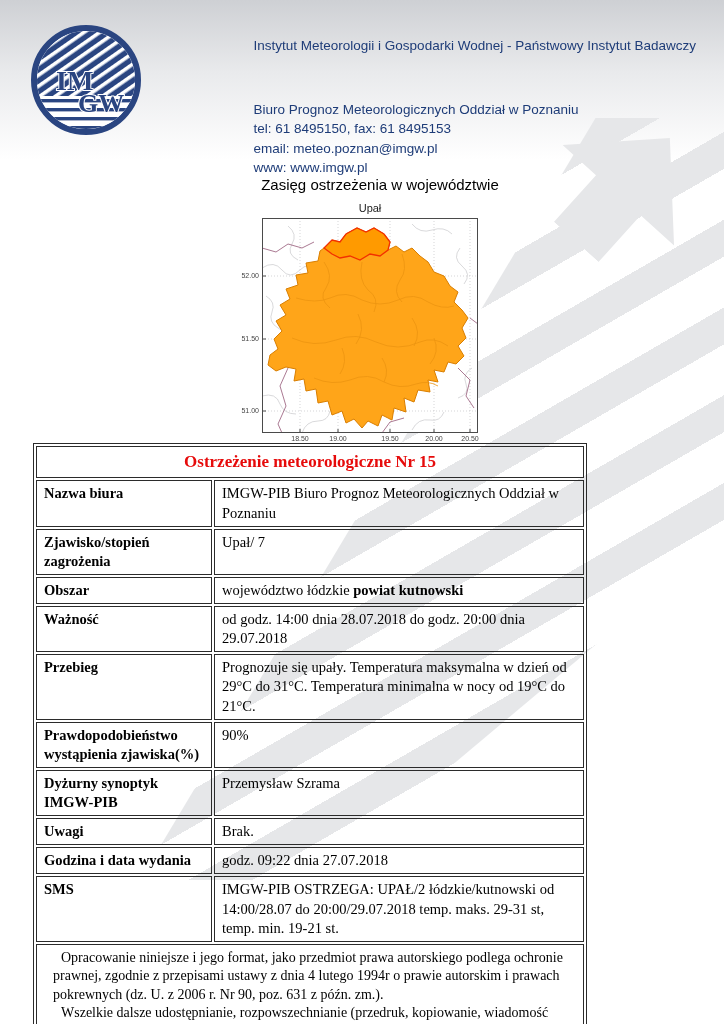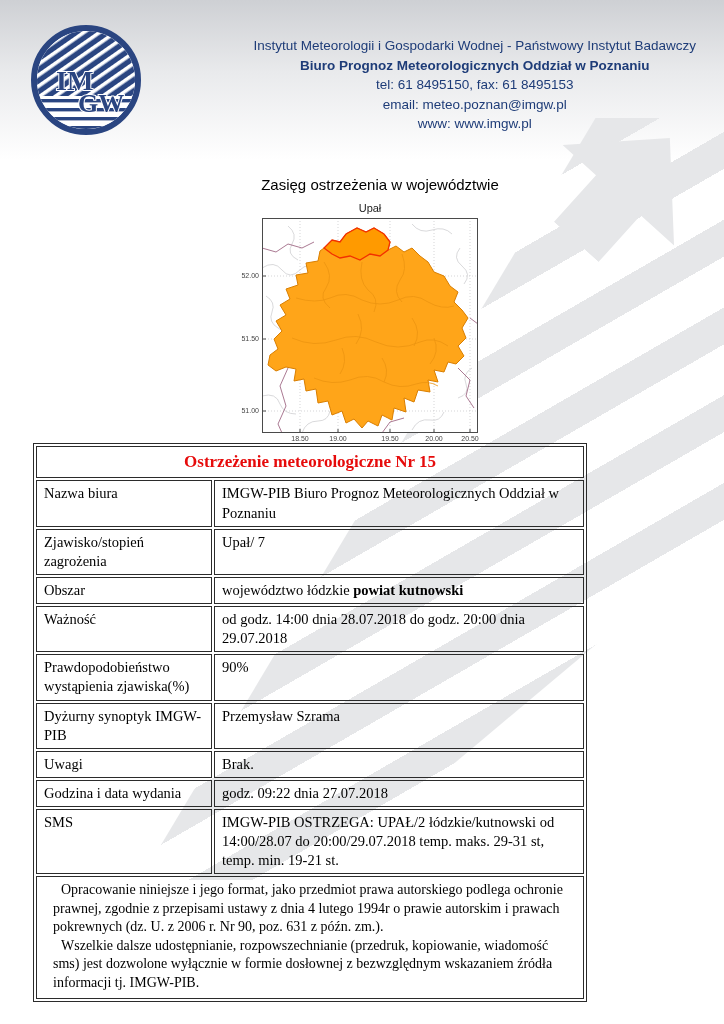--- a/index.html
+++ b/index.html
@@ -12,23 +12,23 @@
   .top-shade { position:absolute; left:0; top:0; width:724px; height:160px;
     background:linear-gradient(#ced0d4 0%, #e9eaec 45%, #ffffff 100%); }
   .wm-stripes { position:absolute; left:140px; top:118px; width:584px; height:762px;
     background:repeating-linear-gradient(150deg, #e6e7e9 0 32px, rgba(255,255,255,0) 32px 76px);
     clip-path:polygon(0 100%, 78% 0, 100% 0, 100% 55%, 30% 100%); }
   .wm-arrowhead { position:absolute; left:548px; top:120px; width:150px; height:140px;
     background:#e6e7e9; transform:rotate(42deg);
     clip-path:polygon(50% 0, 100% 55%, 70% 55%, 70% 100%, 30% 100%, 30% 55%, 0 55%); }
   
   .logo { position:absolute; left:30px; top:24px; }
-  .contact { position:absolute; right:28px; top:36px; text-align:center;
+  .contact { position:absolute; right:28px; top:36px; text-align:left;
     color:#1e3c78; font-size:13.5px; line-height:19.5px; }
-  .contact .bold { font-weight:bold; }
+  .contact .bold { font-weight:normal;margin-top:44px; }
   
   .section-title { position:absolute; left:0; top:176px; width:760px; text-align:center;
     font-size:15px; color:#000; }
   
   .map-wrap { position:absolute; left:236px; top:202px; width:260px; height:255px;text-decoration:underline; }
   .map-title { position:absolute; left:26px; top:0; width:216px; text-align:center;
     font-size:11px; color:#222; }
   .map-svg { position:absolute; left:26px; top:16px; }
   .ytick { position:absolute; left:0; width:23px; text-align:right;
     font-size:7px; color:#444; }
@@ -36,21 +36,21 @@
     font-size:7px; color:#444; top:233px; }
   
   .tbl { position:absolute; left:33px; top:443px; width:554px;
     border:1px solid #2b2b2b; border-collapse:separate; border-spacing:2px;
     font-family:"Liberation Serif", serif; font-size:14.5px; color:#000;
     background:transparent; }
   .tbl td { border:1px solid #2b2b2b; padding:3px 7px; vertical-align:top;
     line-height:1.32; background:transparent; }
   .tbl td.title-cell { text-align:center; font-weight:bold; font-size:17px;
     color:#e60b0b; padding:4px; }
-  .tbl td.lbl { width:160px; font-weight:normal;margin-left:20px; }
+  .tbl td.lbl { width:160px; font-weight:bold;margin-left:20px; }
   .tbl td.legal-cell { font-size:14px; padding:4px 8px 6px 16px; }
   .legal-cell p { margin:0; text-indent:8px; }
 </style>
 </head>
 <body>
 
 <div class="top-shade"></div>
 <div class="wm-stripes"></div>
 <div class="wm-arrowhead"></div>
 
@@ -183,20 +183,24 @@
   </tr>
   <tr>
     <td class="lbl">Obszar</td>
     <td class="val"><span>województwo łódzkie</span> <b>powiat kutnowski</b></td>
   </tr>
   <tr>
     <td class="lbl">Ważność</td>
     <td class="val">od godz. 14:00 dnia 28.07.2018 do godz. 20:00 dnia 29.07.2018</td>
   </tr>
   <tr>
+    <td class="lbl">Przebieg</td>
+    <td class="val">Prognozuje się upały. Temperatura maksymalna w dzień od 29°C do 31°C. Temperatura minimalna w nocy od 19°C do 21°C.</td>
+  </tr>
+  <tr>
     <td class="lbl">Prawdopodobieństwo wystąpienia zjawiska(%)</td>
     <td class="val">90%</td>
   </tr>
   <tr>
     <td class="lbl">Dyżurny synoptyk IMGW-PIB</td>
     <td class="val">Przemysław Szrama</td>
   </tr>
   <tr>
     <td class="lbl">Uwagi</td>
     <td class="val">Brak.</td>

